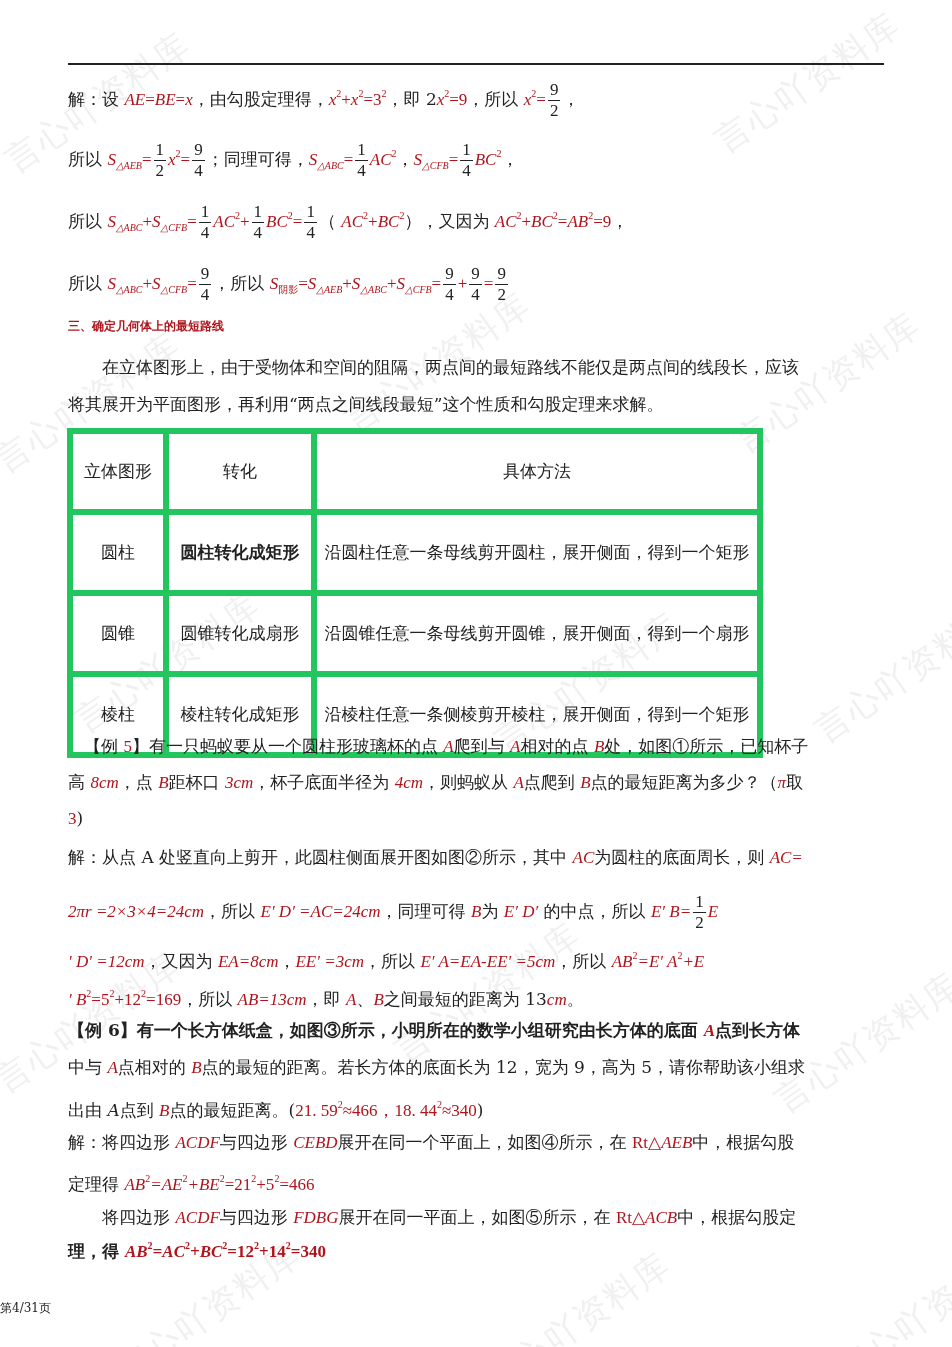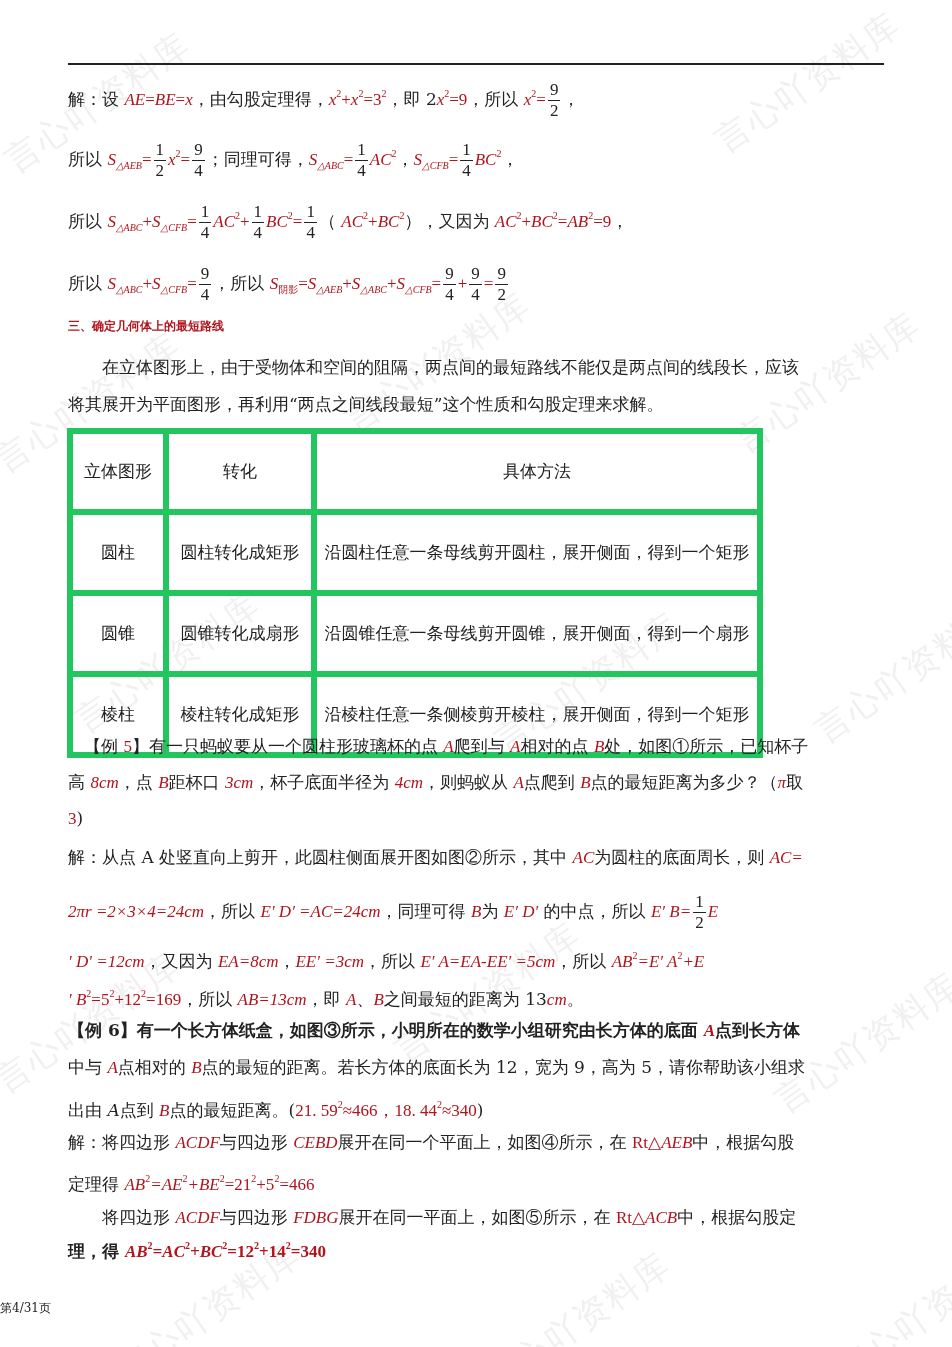--- a/index.html
+++ b/index.html
@@ -65,21 +65,21 @@
 
 <table class="method">
   <tbody>
       <tr>
     <td style="width:78px;">立体图形</td>
     <td style="width:130px; height:75px;">转化</td>
     <td style="width:428px;">具体方法</td>
   </tr>
   <tr>
     <td>圆柱</td>
-    <td style="height:75px;">圆柱转化成矩形</td>
+    <td style="height:75px;font-weight:bold;">圆柱转化成矩形</td>
     <td>沿圆柱任意一条母线剪开圆柱，展开侧面，得到一个矩形</td>
   </tr>
   <tr>
     <td>圆锥</td>
     <td style="height:75px;">圆锥转化成扇形</td>
     <td>沿圆锥任意一条母线剪开圆锥，展开侧面，得到一个扇形</td>
   </tr>
   <tr>
     <td>棱柱</td>
     <td style="height:75px;">棱柱转化成矩形</td>

